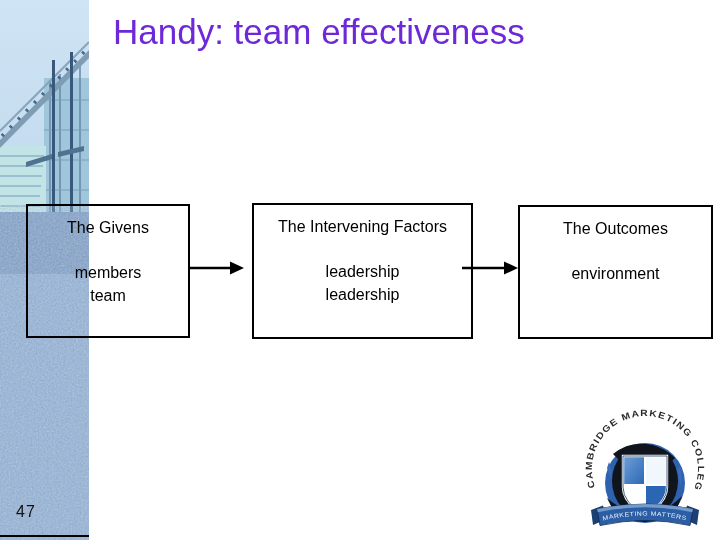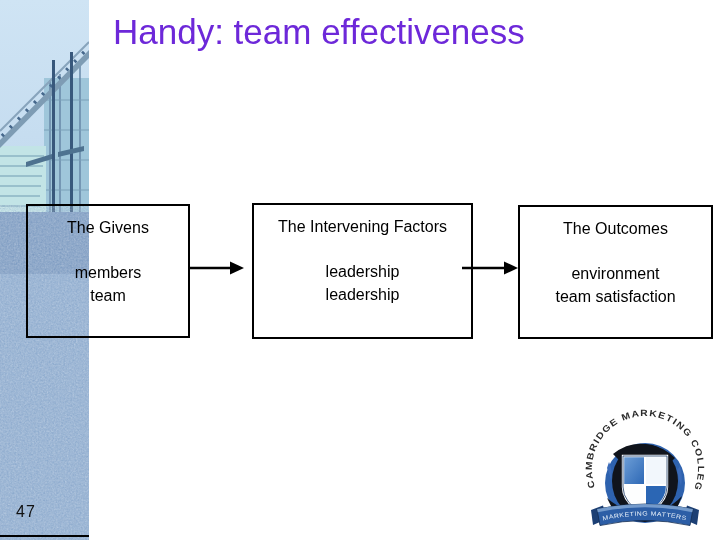--- a/index.html
+++ b/index.html
@@ -111,21 +111,20 @@
 
     <svg class="arrow arrow-2" viewBox="0 0 57 20">
       <line x1="0" y1="10" x2="43" y2="10" stroke="#000" stroke-width="2.6"></line>
       <polygon points="42,3.5 56,10 42,16.5" fill="#000"></polygon>
     </svg>
 
     <div class="box box-outcomes">
       <div class="box-heading">The Outcomes</div>
       <div class="box-items">
         <div>environment</div>
-        <div>team satisfaction</div>
       </div>
     </div>
 
   </section>
 
   <div class="logo">
     <svg width="124" height="132" viewBox="0 0 124 132">
       <defs>
         <path id="arcP" d="M 12.2 81.1 A 53 53 0 1 1 111.8 81.1" fill="none"></path>
         <path id="ribP" d="M20 114.5 Q62 104.5 104 114.5" fill="none"></path>

